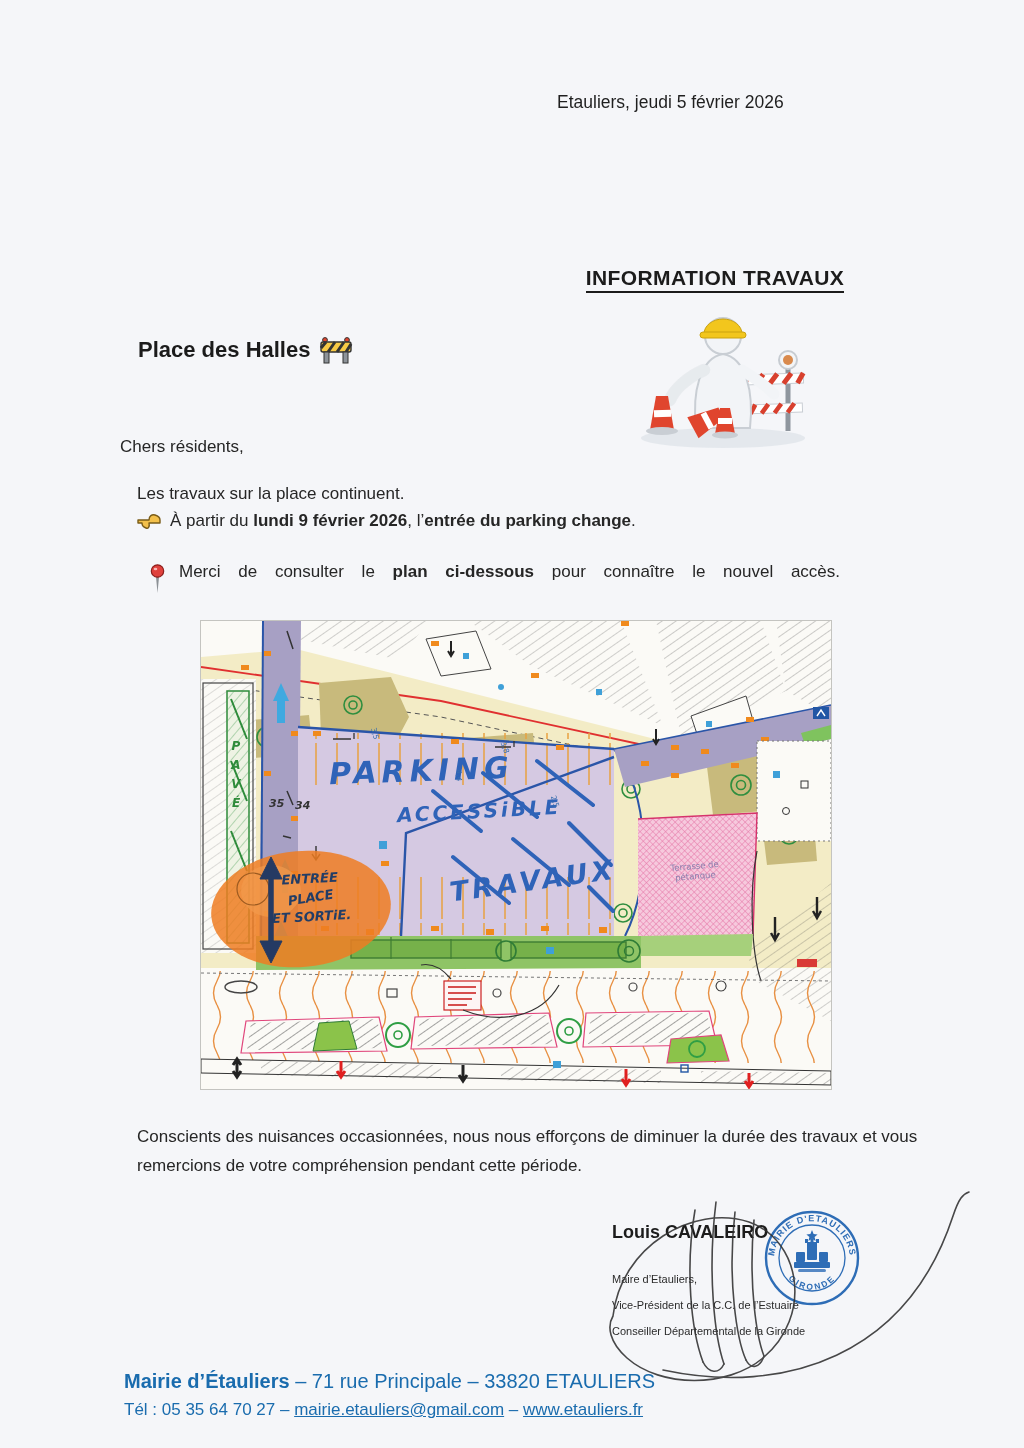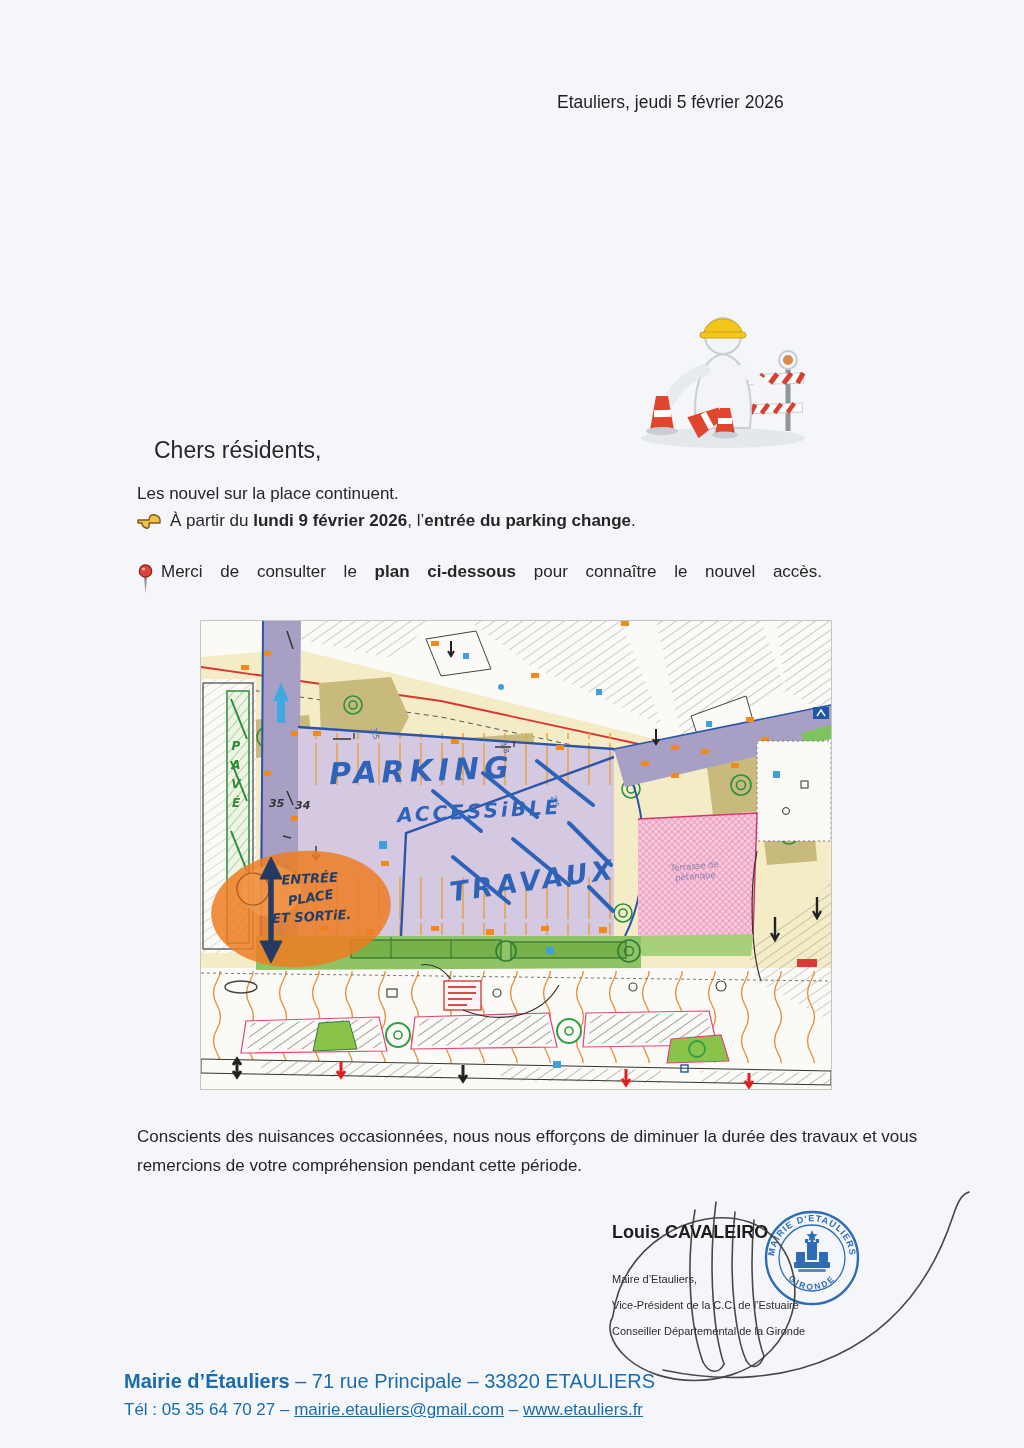--- a/index.html
+++ b/index.html
@@ -11,24 +11,24 @@
   .logo-word{font-family:"DejaVu Serif",serif;font-style:italic;font-weight:700;font-size:46px;color:#20618f;letter-spacing:1px;line-height:1;margin-top:-6px;}
   .logo-tagline{display:flex;align-items:center;margin-top:2px;}
   .logo-line{width:108px;height:0;border-top:2px solid #5aa72e;margin-left:28px;margin-right:8px;}
   .logo-sub{color:#5aa72e;font-size:14px;font-weight:700;}
   .date-line{position:absolute;left:557px;top:92px;font-size:17.5px;color:#1f1f1f;}
   .doc-title{position:absolute;left:520px;top:266px;width:390px;text-align:center;}
   .doc-title span{font-size:21px;font-weight:700;color:#1c1c1c;letter-spacing:.4px;border-bottom:2.5px solid #1c1c1c;padding-bottom:2px;}
   .heading{position:absolute;left:138px;top:336px;font-size:22px;font-weight:700;color:#1b1b1b;display:flex;align-items:center;gap:9px;}
 
   
-  .greeting{position:absolute;left:154px;top:437px;font-size:23px;}
+  .greeting{position:absolute;left:120px;top:437px;font-size:17px;}
   .line1{position:absolute;left:137px;top:484px;font-size:17px;}
   .line2{position:absolute;left:135px;top:511px;font-size:17px;display:flex;align-items:center;gap:8px;}
-  .line3{position:absolute;left:138px;top:562px;width:792px;font-size:17px;word-spacing:13px;display:flex;align-items:flex-start;gap:8px;}
+  .line3{position:absolute;left:150px;top:562px;width:792px;font-size:17px;word-spacing:13px;display:flex;align-items:flex-start;gap:14px;}
   .closing{position:absolute;left:137px;top:1122px;width:808px;font-size:17px;line-height:29px;}
   b{font-weight:700;}
 
   
   .map{position:absolute;left:200px;top:620px;width:630px;height:468px;border:1px solid #c4c4c0;background:#f3ecc6;}
   .map svg{position:absolute;left:0;top:0;}
   .map-label{position:absolute;font-family:"DejaVu Sans",sans-serif;font-weight:700;color:#2f63b8;white-space:nowrap;}
   .lbl-parking{left:128px;top:132px;font-size:30px;letter-spacing:5px;transform:rotate(-2deg);font-style:italic;}
   .lbl-accessible{left:196px;top:178px;font-size:20px;letter-spacing:3px;transform:rotate(-3deg);font-style:italic;}
   .lbl-travaux{left:248px;top:244px;font-size:27px;letter-spacing:4px;transform:rotate(-8deg);font-style:italic;}
@@ -58,21 +58,35 @@
   .icon-inline{display:inline-block;vertical-align:middle;}
   .worker{position:absolute;left:628px;top:296px;width:184px;height:158px;}
 </style>
 </head>
 <body>
 
 <div class="page">
 
 
   <div class="date-line">Etauliers, jeudi 5 février 2026</div>
-
+  <div class="doc-title">
+    <span>INFORMATION TRAVAUX</span>
+  </div>
+
+  <div class="heading">
+    <span>Place des Halles</span>
+    <svg class="icon-inline" width="34" height="28" viewBox="0 0 34 28">
+      <circle cx="6" cy="4" r="2.4" fill="#e0452e" stroke="#333" stroke-width="1"></circle>
+      <circle cx="28" cy="4" r="2.4" fill="#e0452e" stroke="#333" stroke-width="1"></circle>
+      <rect x="2" y="6" width="30" height="10" rx="2" fill="#f6c945" stroke="#333" stroke-width="1.4"></rect>
+      <path d="M7 6 L2 12 M16 6 L9 16 M25 6 L18 16 M32 8 L27 16" stroke="#333" stroke-width="3"></path>
+      <rect x="5" y="16" width="5" height="11" fill="#8d9399" stroke="#333" stroke-width="1"></rect>
+      <rect x="24" y="16" width="5" height="11" fill="#8d9399" stroke="#333" stroke-width="1"></rect>
+    </svg>
+  </div>
 
   <svg class="worker" viewBox="0 0 184 158">
     <ellipse cx="95" cy="142" rx="82" ry="10" fill="#dde2e8" opacity=".7"></ellipse>
 
     <line x1="160" y1="70" x2="160" y2="135" stroke="#8f969e" stroke-width="5"></line>
     <circle cx="160" cy="64" r="9" fill="#f3f5f7" stroke="#c7ccd2" stroke-width="2"></circle>
     <circle cx="160" cy="64" r="5" fill="#d98a4d"></circle>
     <g transform="rotate(-2 145 100)">
       <rect x="118" y="78" width="58" height="10" fill="#fff" stroke="#c9ced4" stroke-width="1"></rect>
       <path d="M122 78 l-6 10 M136 78 l-8 10 M150 78 l-8 10 M164 78 l-8 10 M176 78 l-6 10" stroke="#d8402e" stroke-width="5"></path>
@@ -96,21 +110,21 @@
         <path d="M66 104 L78 104 L84 136 L60 136 Z" fill="#e0452e"></path>
         <rect x="64" y="117" width="17" height="6" fill="#fff"></rect>
       </g>
       <path d="M92 112 L102 112 L107 138 L87 138 Z" fill="#e0452e"></path>
       <rect x="90" y="122" width="14" height="6" fill="#fff"></rect>
       <ellipse cx="97" cy="139" rx="13" ry="3.5" fill="#c9ced4"></ellipse>
     </g>
   </svg>
 
   <div class="greeting">Chers résidents,</div>
-  <div class="line1">Les nouvel sur la place continuent.</div>
+  <div class="line1">Les travaux sur la place continuent.</div>
 
   <div class="line2">
     <svg class="icon-inline" width="27" height="20" viewBox="0 0 27 20">
       <path d="M3 9 L14 9 C 13 5 15 3 17 4 C 20 5 21 7 21 9 L 25 9 L 25 12 L 14 12 C 14 16 11 18 8 17 C 5 16 3 14 3 12 Z" fill="#f3c04b" stroke="#7a5c18" stroke-width="1.4" stroke-linejoin="round" transform="rotate(180 14 10.5)"></path>
     </svg>
     <span>
       <span>À partir du </span><b>lundi 9 février 2026</b><span>, l’</span><b>entrée du parking change</b><span>.</span>
     </span>
   </div>
 

